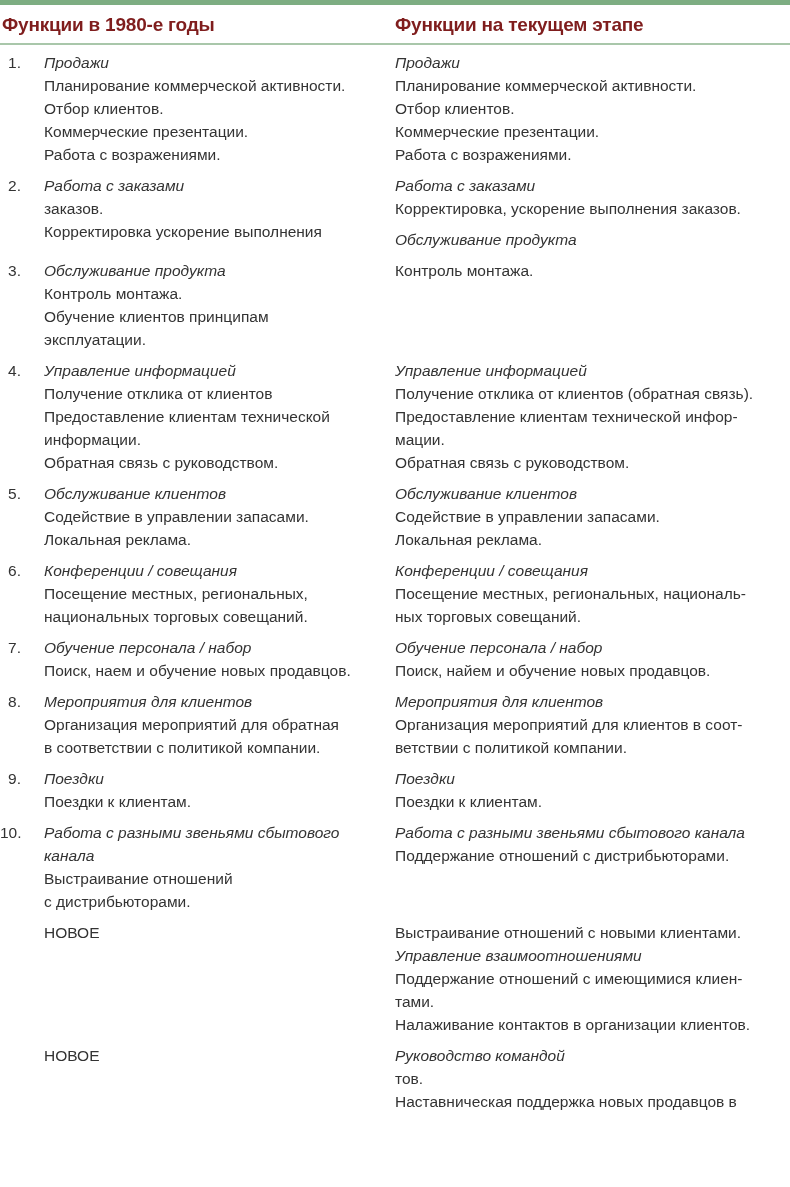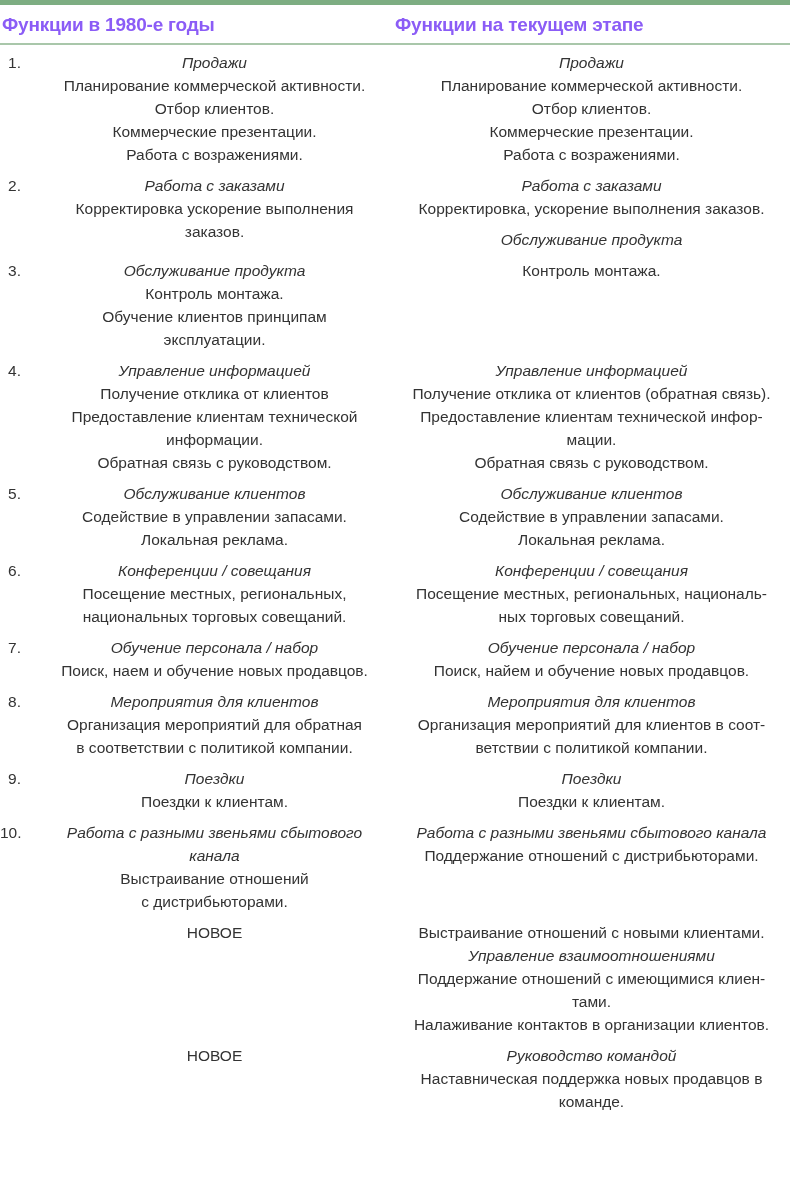--- a/index.html
+++ b/index.html
@@ -18,21 +18,21 @@
   }
   .header {
     display: grid;
     grid-template-columns: 393px 1fr;
     padding: 9px 0 7px 2px;
     align-items: baseline;
   }
   .header .h {
     font-weight: bold;
     font-size: 19px;
-    color: #8b5cf6;
+    color: #7f1d1d;
     letter-spacing: -0.2px;
     white-space: nowrap;
   }
   .divider {
     border-top: 2px solid #a9c7aa;
   }
   .body {
     padding-top: 6px;
   }
   .row {
@@ -40,21 +40,21 @@
     grid-template-columns: 21px 374px 1fr;
     align-items: start;
   }
   .row + .row { margin-top: 8px; }
   .num {
     text-align: right;
     font-size: 15.5px;
     line-height: 23px;
     white-space: nowrap;
   }
-  .cell { min-width: 0; text-align: center; }
+  .cell { min-width: 0; }
   .cell.left { padding-left: 23px; padding-right: 10px; }
   .cell.right { padding-right: 2px; }
   .line {
     font-size: 15.5px;
     line-height: 23px;
     white-space: nowrap;
     color: #333333;
   }
   .line.it { font-style: italic; }
   .line.gap { margin-top: 8px; }
@@ -84,22 +84,22 @@
           <div class="line">Планирование коммерческой активности.</div>
           <div class="line">Отбор клиентов.</div>
           <div class="line">Коммерческие презентации.</div>
           <div class="line">Работа с возражениями.</div>
         </div>
       </div>
       <div class="row">
         <div class="num">2.</div>
         <div class="cell left">
           <div class="line it">Работа с заказами</div>
+          <div class="line">заказов.</div>
           <div class="line">Корректировка ускорение выполнения</div>
-          <div class="line">заказов.</div>
         </div>
         <div class="cell right">
           <div class="line it">Работа с заказами</div>
           <div class="line">Корректировка, ускорение выполнения заказов.</div>
           <div class="line it gap">Обслуживание продукта</div>
         </div>
       </div>
       <div class="row">
         <div class="num">3.</div>
         <div class="cell left">
@@ -216,18 +216,18 @@
           <div class="line">Налаживание контактов в организации клиентов.</div>
         </div>
       </div>
       <div class="row">
         <div class="num"></div>
         <div class="cell left">
           <div class="line">НОВОЕ</div>
         </div>
         <div class="cell right">
           <div class="line it">Руководство командой</div>
+          <div class="line">тов.</div>
           <div class="line">Наставническая поддержка новых продавцов в</div>
-          <div class="line">команде.</div>
         </div>
       </div>
     </div>
 </div>
 
 </body></html>

